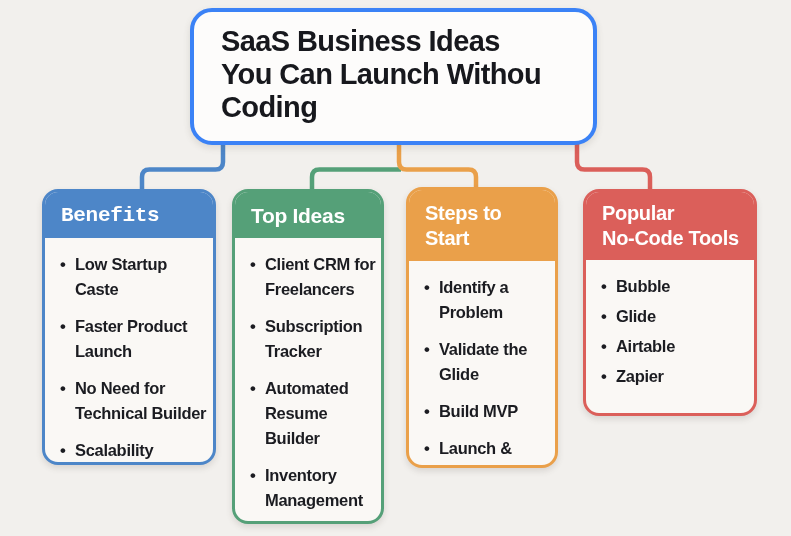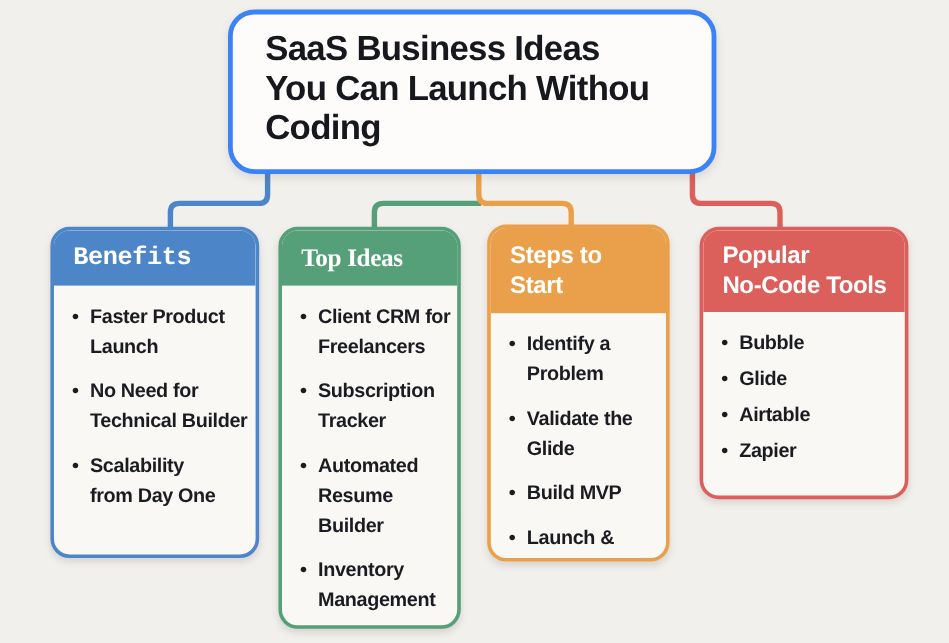--- a/index.html
+++ b/index.html
@@ -78,21 +78,21 @@
   .card__body li::before {
     content: "\2022";
     position: absolute;
     left: 2px;
     top: 0;
   }
   
   .card--benefits { left: 42px;  top: 189px; width: 174px; height: 276px; border-color: #4D86C8; }
   .card--benefits .card__header { background: #4D86C8; font-family: Liberation Mono, monospace; }
   .card--top-ideas { left: 232px; top: 189px; width: 152px; height: 335px; border-color: #55A078; }
-  .card--top-ideas .card__header { background: #55A078; font-family: Liberation Serif, serif; }
+  .card--top-ideas .card__header { background: #55A078; }
   .card--steps { left: 406px; top: 187px; width: 152px; height: 281px; border-color: #EAA04A; }
   .card--steps .card__header { background: #EAA04A; }
   .card--steps .card__header { font-size: 20px; }
   .card--tools { left: 583px; top: 189px; width: 174px; height: 227px; border-color: #DB5F5A; }
   .card--tools .card__header { background: #DB5F5A; font-size: 20px; line-height: 25px; padding-top: 9px; padding-bottom: 9px; }
   .card--tools .card__body li { margin-bottom: 5px; }
 </style>
 </head>
 <body>
 
@@ -108,20 +108,22 @@
   <div class="title-box">
     <div class="title-box__text">SaaS Business Ideas
 You Can Launch Withou
 Coding</div>
   </div>
 
   <div class="card card--benefits">
     <div class="card__header">Benefits</div>
     <div class="card__body">
       <ul>
+        <li>Low Startup
+Caste</li>
         <li>Faster Product
 Launch</li>
         <li>No Need for
 Technical Builder</li>
         <li>Scalability
 from Day One</li>
       </ul>
     </div>
   </div>
 

